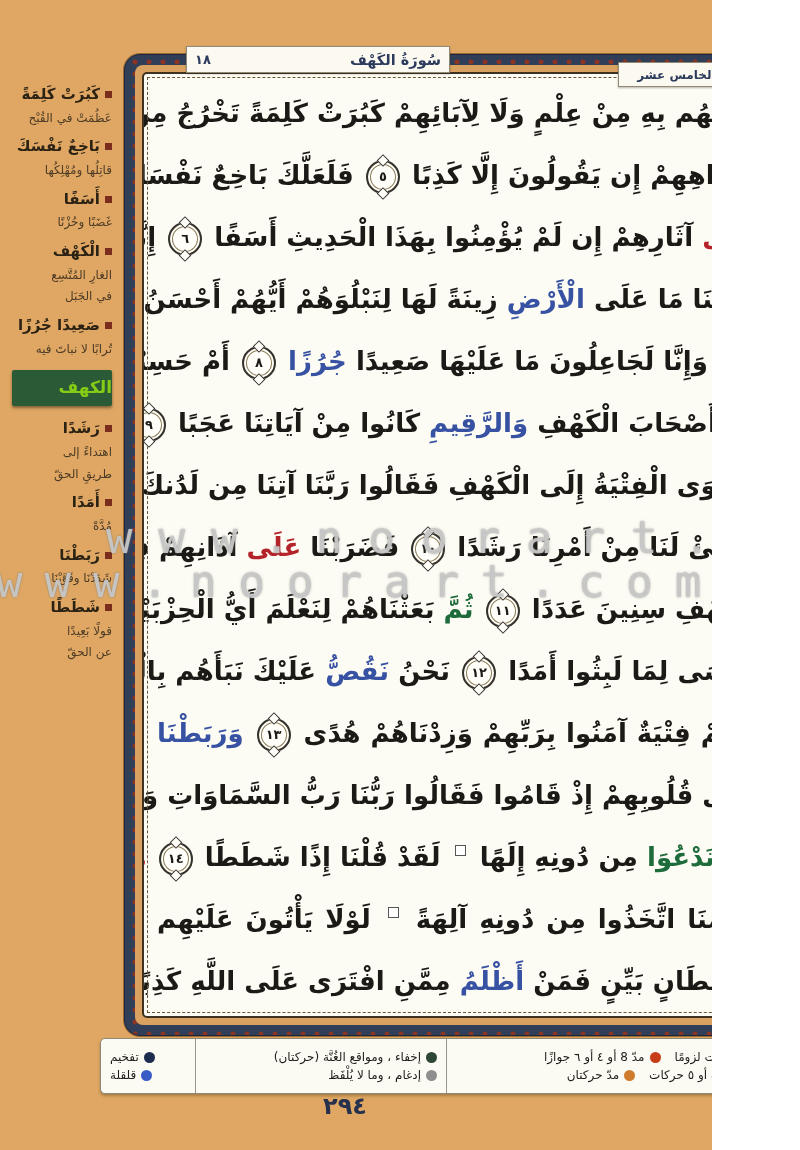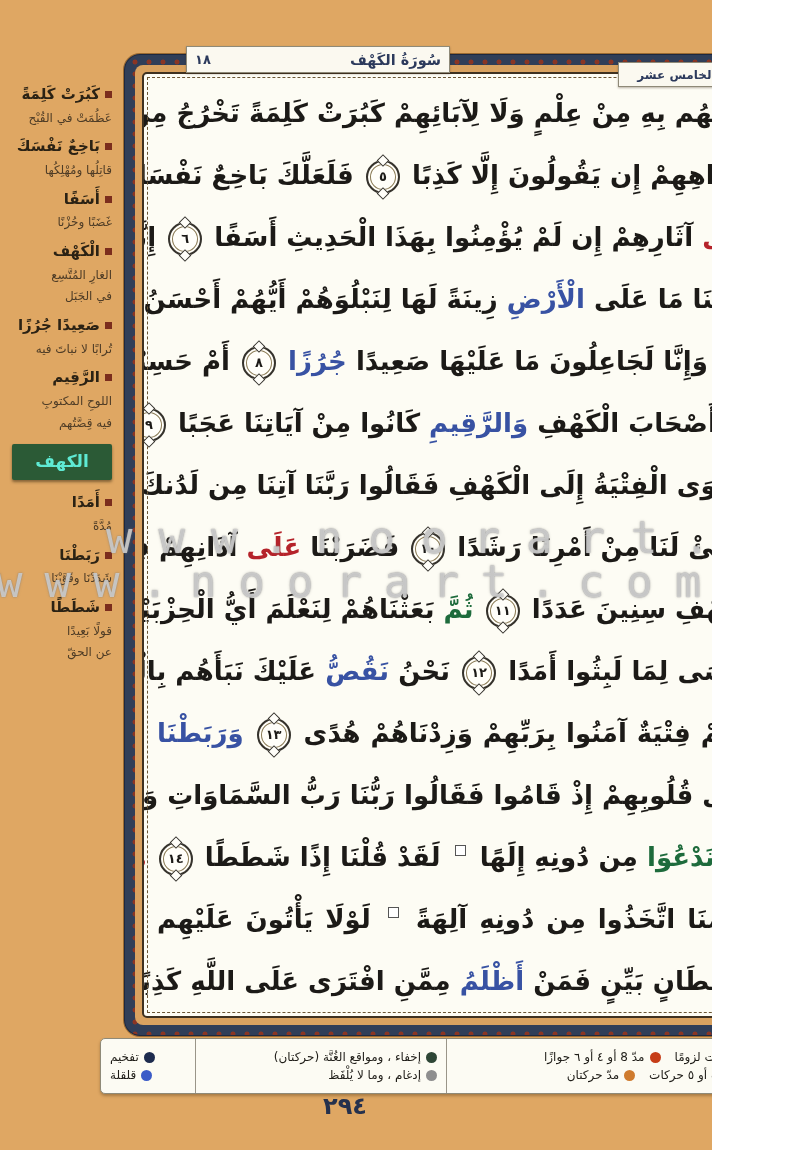--- a/index.html
+++ b/index.html
@@ -43,21 +43,21 @@
   .pmark{display:inline-block;width:9px;height:9px;border:1.2px solid #555;background:#fff;
          vertical-align:super;margin:0 5px;}
 
   
   .margin{position:absolute;left:0;top:84px;width:118px;box-sizing:border-box;padding:0 6px 0 4px;
           direction:rtl;text-align:right;z-index:10;}
   .m-entry{margin-bottom:9px;}
   .m-head{font-size:15px;font-weight:bold;color:#2b2214;line-height:1.45;}
   .m-bullet{display:inline-block;width:7px;height:7px;background:#7b2d1d;margin-left:5px;vertical-align:middle;}
   .m-def{font-size:12px;color:#4e3c26;line-height:1.55;margin-top:3px;padding-left:2px;text-align:right;}
-  .m-badge{background:#2b5a36;color:#5eead4;text-align:center;font-size:17px;font-weight:bold;
+  .m-badge{background:#2b5a36;color:#84cc16;text-align:right;font-size:17px;font-weight:bold;
            padding:7px 0 9px 0;margin:12px 0 12px 8px;border-radius:2px;box-shadow:0 2px 3px rgba(40,30,10,.5);}
 
   
   .wm{position:absolute;pointer-events:none;z-index:40;font-family:"DejaVu Sans Mono",monospace;
       font-size:44px;color:rgba(255,255,255,.58);
       text-shadow:0 0 1px rgba(110,110,110,.9),0 0 3px rgba(130,130,130,.45);white-space:nowrap;}
   .wm1{left:106px;top:512px;letter-spacing:26px;}
   .wm2{left:-4px;top:556px;letter-spacing:22px;}
 
   
@@ -107,26 +107,26 @@
       </div>
       <div class="m-entry">
         <div class="m-head"><span class="m-bullet"></span><span class="">الْكَهْف</span></div>
         <div class="m-def">الغارِ المُتَّسِع</div>
         <div class="m-def">في الجَبَل</div>
       </div>
       <div class="m-entry">
         <div class="m-head"><span class="m-bullet"></span><span class="">صَعِيدًا جُرُزًا</span></div>
         <div class="m-def">تُرابًا لا نباتَ فيه</div>
       </div>
-      <div class="m-entry">
-        <div class="m-head"><span class="m-bullet"></span><span class="">الرَّقِيم</span></div>
-        <div class="m-def">اللوحِ المكتوبِ</div>
-        <div class="m-def">فيه قِصَّتُهم</div>
-      </div>
       <div class="m-badge">الكهف</div>
+      <div class="m-entry">
+        <div class="m-head"><span class="m-bullet"></span><span class="">رَشَدًا</span></div>
+        <div class="m-def">اهتداءً إلى</div>
+        <div class="m-def">طريقِ الحقّ</div>
+      </div>
       <div class="m-entry">
         <div class="m-head"><span class="m-bullet"></span><span class="">أَمَدًا</span></div>
         <div class="m-def">مُدَّةً</div>
       </div>
       <div class="m-entry">
         <div class="m-head"><span class="m-bullet"></span><span class="">رَبَطْنَا</span></div>
         <div class="m-def">شَدَدْنَا وقَوَّيْنَا</div>
       </div>
       <div class="m-entry">
         <div class="m-head"><span class="m-bullet"></span><span class="">شَطَطًا</span></div>

